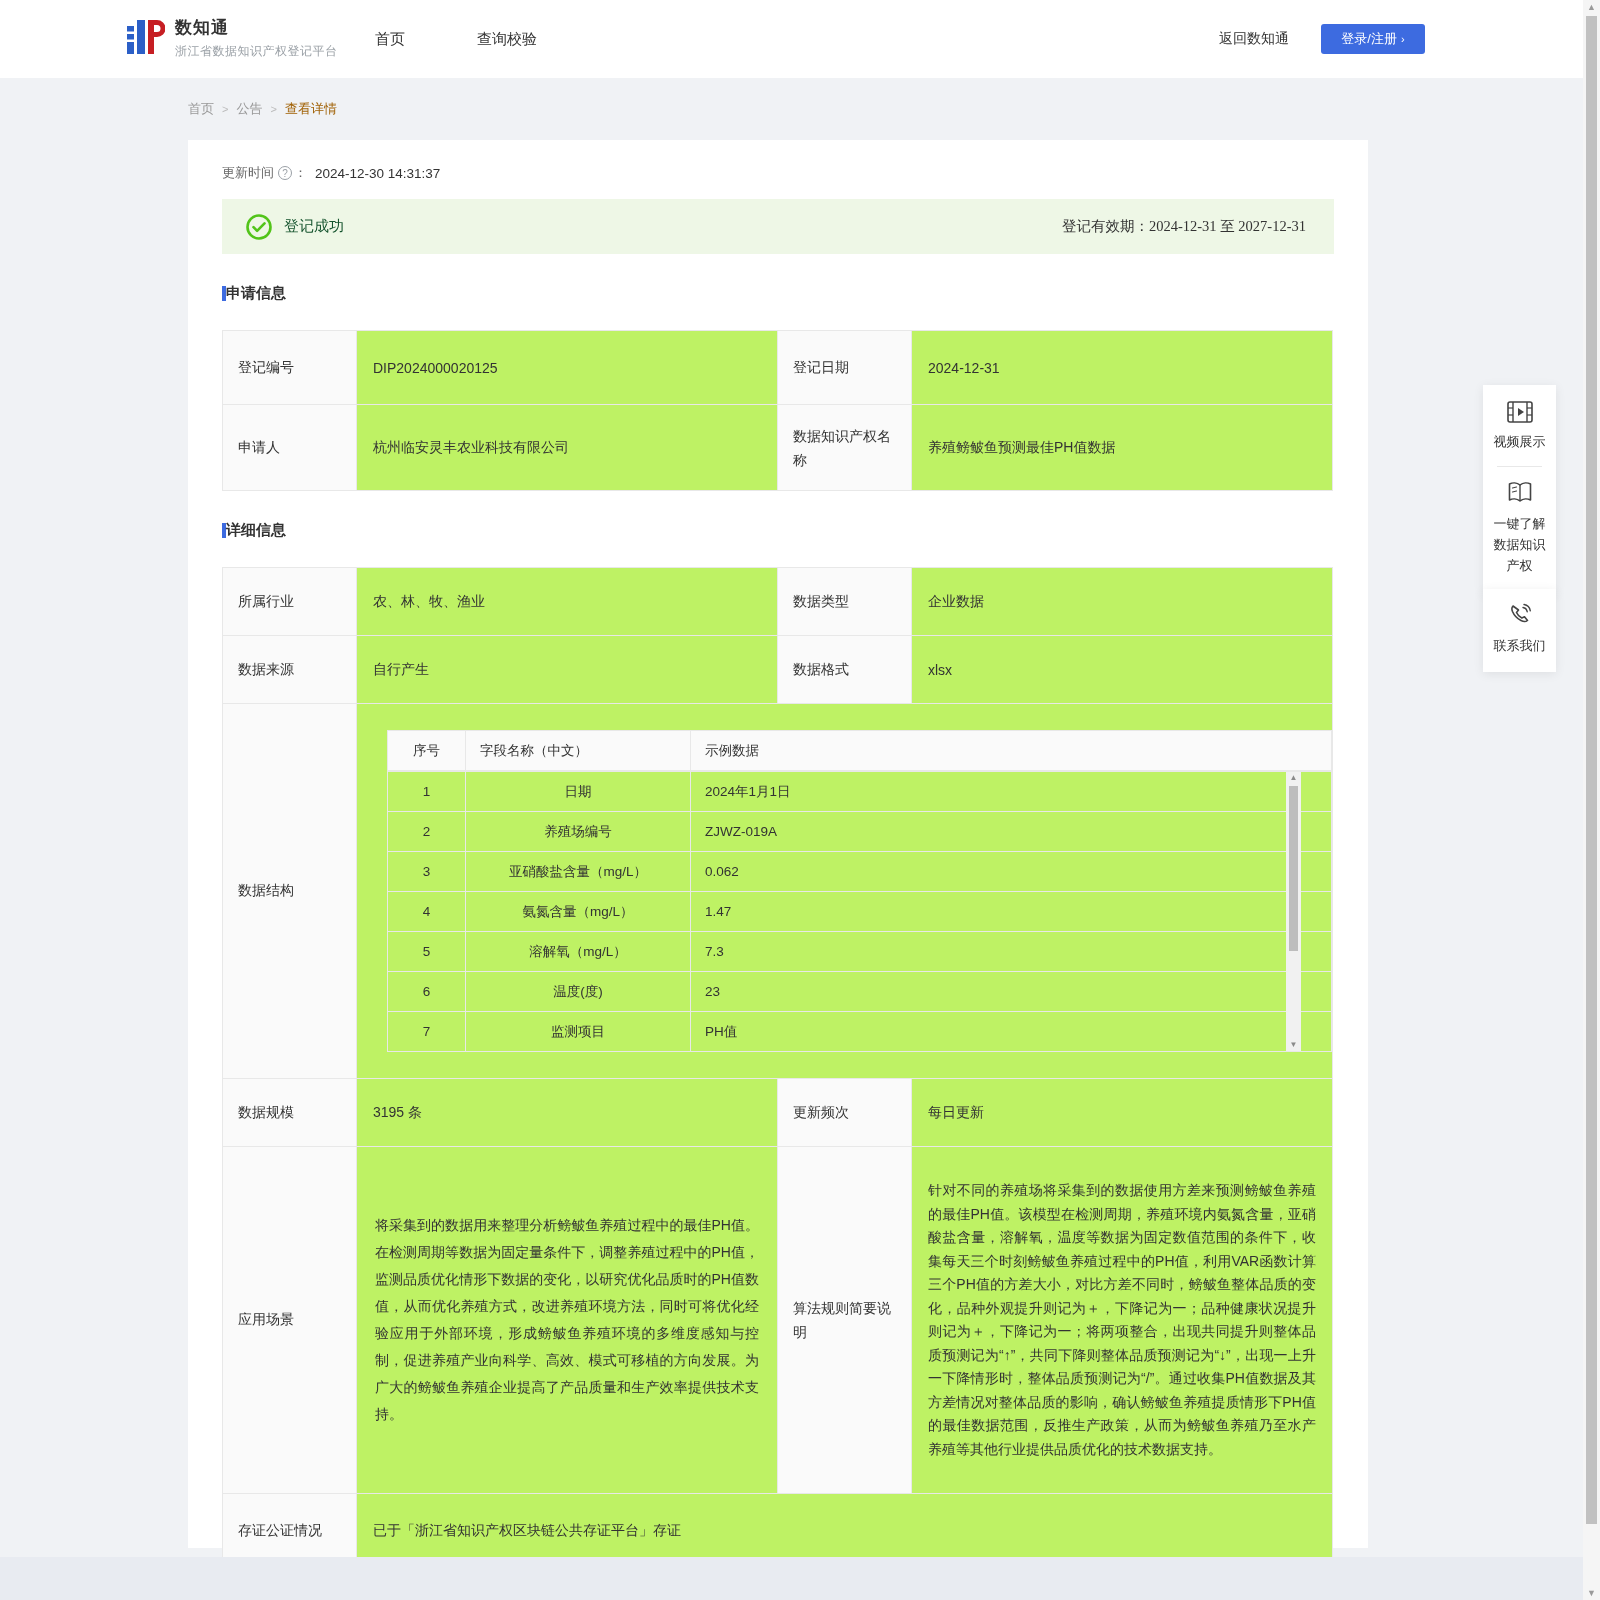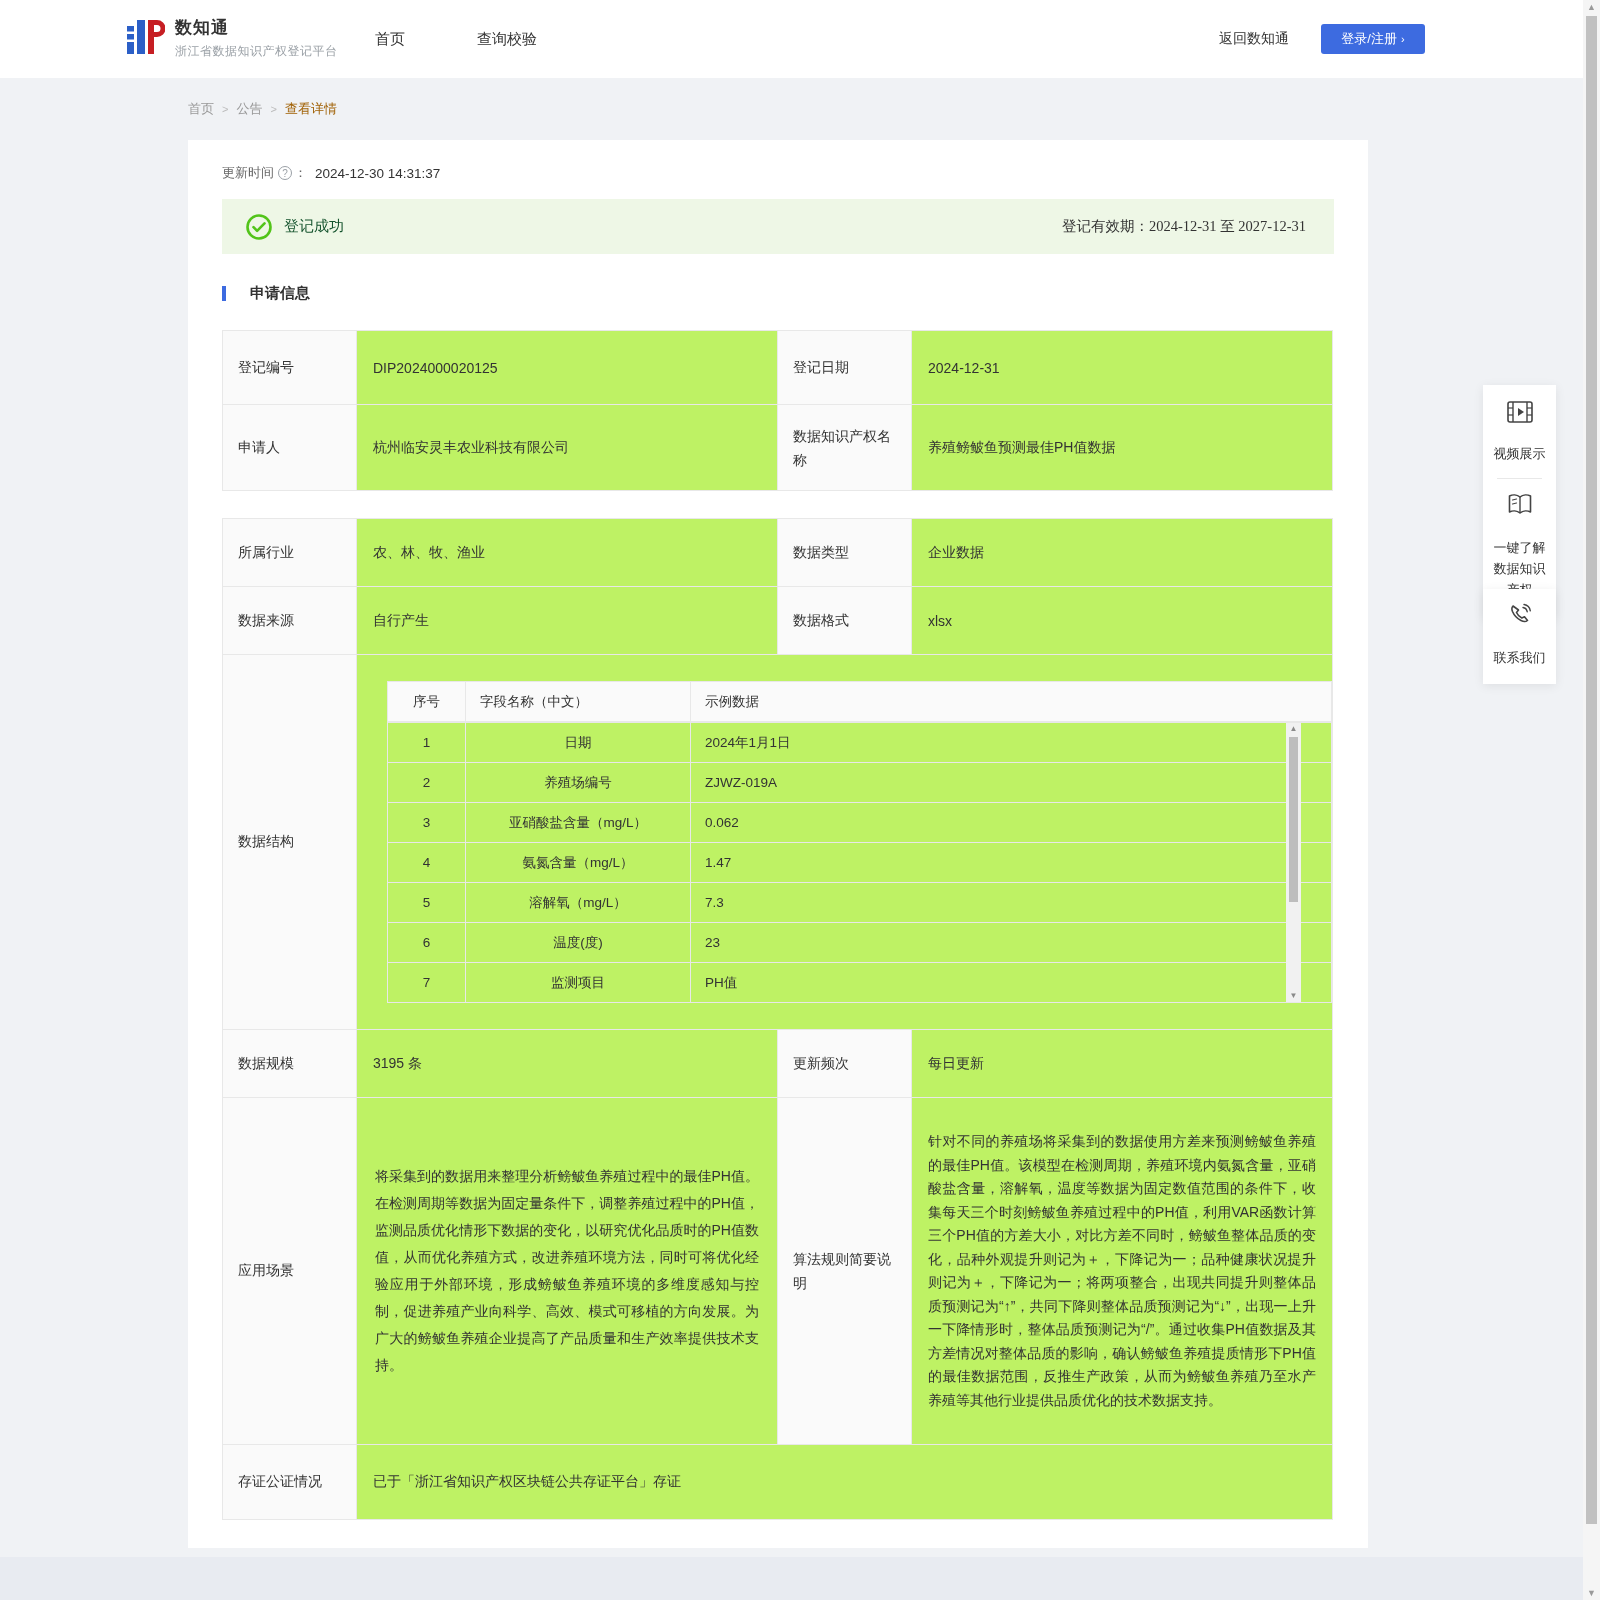--- a/index.html
+++ b/index.html
@@ -45,21 +45,21 @@
     color:#9aa0a6; font-size:10px; align-items:center; justify-content:center; margin:0 2px 0 4px;
   }
   .update-val { color:#333; margin-left:8px; font-size:13.5px; }
   .banner {
     margin-top:17px; height:55px; background:#eef7e6; display:flex; align-items:center;
     padding:0 28px 0 24px;
   }
   .banner-left { display:flex; align-items:center; gap:12px; flex:1; }
   .banner-status { font-size:15px; }
   .banner-right { font-family:"Liberation Serif","DejaVu Serif",serif; font-size:14.5px; color:#333; }
-  .section-title { display:flex; align-items:center; gap:24px; margin-top:30px; }
+  .section-title { display:flex; align-items:center; gap:0; margin-top:30px; }
   .section-bar { width:4px; height:15px; }
   .section-text { font-size:15px; color:#333; font-weight:bold; }
   
   table.info { border-collapse:collapse; width:1111px; margin-top:27px; table-layout:fixed;border-radius:28px; }
   table.info td { border:1px solid #e8e8e8; font-size:14px; color:#333; vertical-align:middle; }
   td.lbl { background:#fafafa; padding:14px 10px 14px 15px; width:134px; }
   td.val { background:#bef264; padding:14px 16px; }
   .h74 { height:74px; } .h86 { height:86px; } .h68 { height:68px; }
   .h359 { height:359px; } .h347 { height:347px; } .h75 { height:75px; }
   td.longtext { text-align:justify; line-height:27px; padding:20px 18px; }
@@ -79,21 +79,21 @@
   .inner-scrollbar .arrow { font-size:8px; color:#8a8a8a; line-height:12px; height:12px; cursor:pointer; }
   .inner-thumb { width:9px; background:#bdbdbd; border-radius:0; height:165px; margin-top:2px; cursor:pointer; }
   
   .float-card {
     position:absolute; right:44px; width:73px; background:#fff;
     box-shadow:0 2px 10px rgba(0,0,0,0.08); text-align:center; z-index:6;
   }
   .float-card-1 { top:385px; padding:16px 6px 18px; }
   .float-card-2 { top:589px; padding:14px 6px 16px; }
   .float-item { cursor:pointer; }
-  .float-label { font-size:13px; color:#333; margin-top:20px; line-height:21px; }
+  .float-label { font-size:13px; color:#333; margin-top:8px; line-height:21px; }
   .float-divider { height:1px; background:#e8e8e8; margin:14px 8px; }
   .ficon { display:block; margin:0 auto; }
   
   .page-scrollbar {
     position:absolute; right:0; top:0; width:17px; height:1600px; background:#f5f5f5; z-index:10;
     display:flex; flex-direction:column; align-items:center;
   }
   .page-scrollbar .arrow { font-size:9px; color:#9a9a9a; height:14px; line-height:14px; cursor:pointer; }
   .page-thumb { width:11px; background:#c1c1c1; height:1508px; margin-top:2px; cursor:pointer; }
   .page-scroll-bottom { position:absolute; bottom:0; left:0; width:17px; text-align:center; }
@@ -173,20 +173,24 @@
     </tr>
     <tr class="h86">
       <td class="lbl">申请人</td>
       <td class="val">杭州临安灵丰农业科技有限公司</td>
       <td class="lbl" style="line-height:24px">数据知识产权名称</td>
       <td class="val">养殖鳑鲏鱼预测最佳PH值数据</td>
     </tr>
   </tbody>
     </table>
 
+  <div class="section-title">
+    <span class="section-bar" style="background:#3d6be0"></span>
+    <span class="section-text">详细信息</span>
+  </div>
 
   <table class="info">
     <tbody>
         <tr class="h68">
       <td class="lbl">所属行业</td>
       <td class="val" style="width:421px">农、林、牧、渔业</td>
       <td class="lbl">数据类型</td>
       <td class="val">企业数据</td>
     </tr>
     <tr class="h68">

